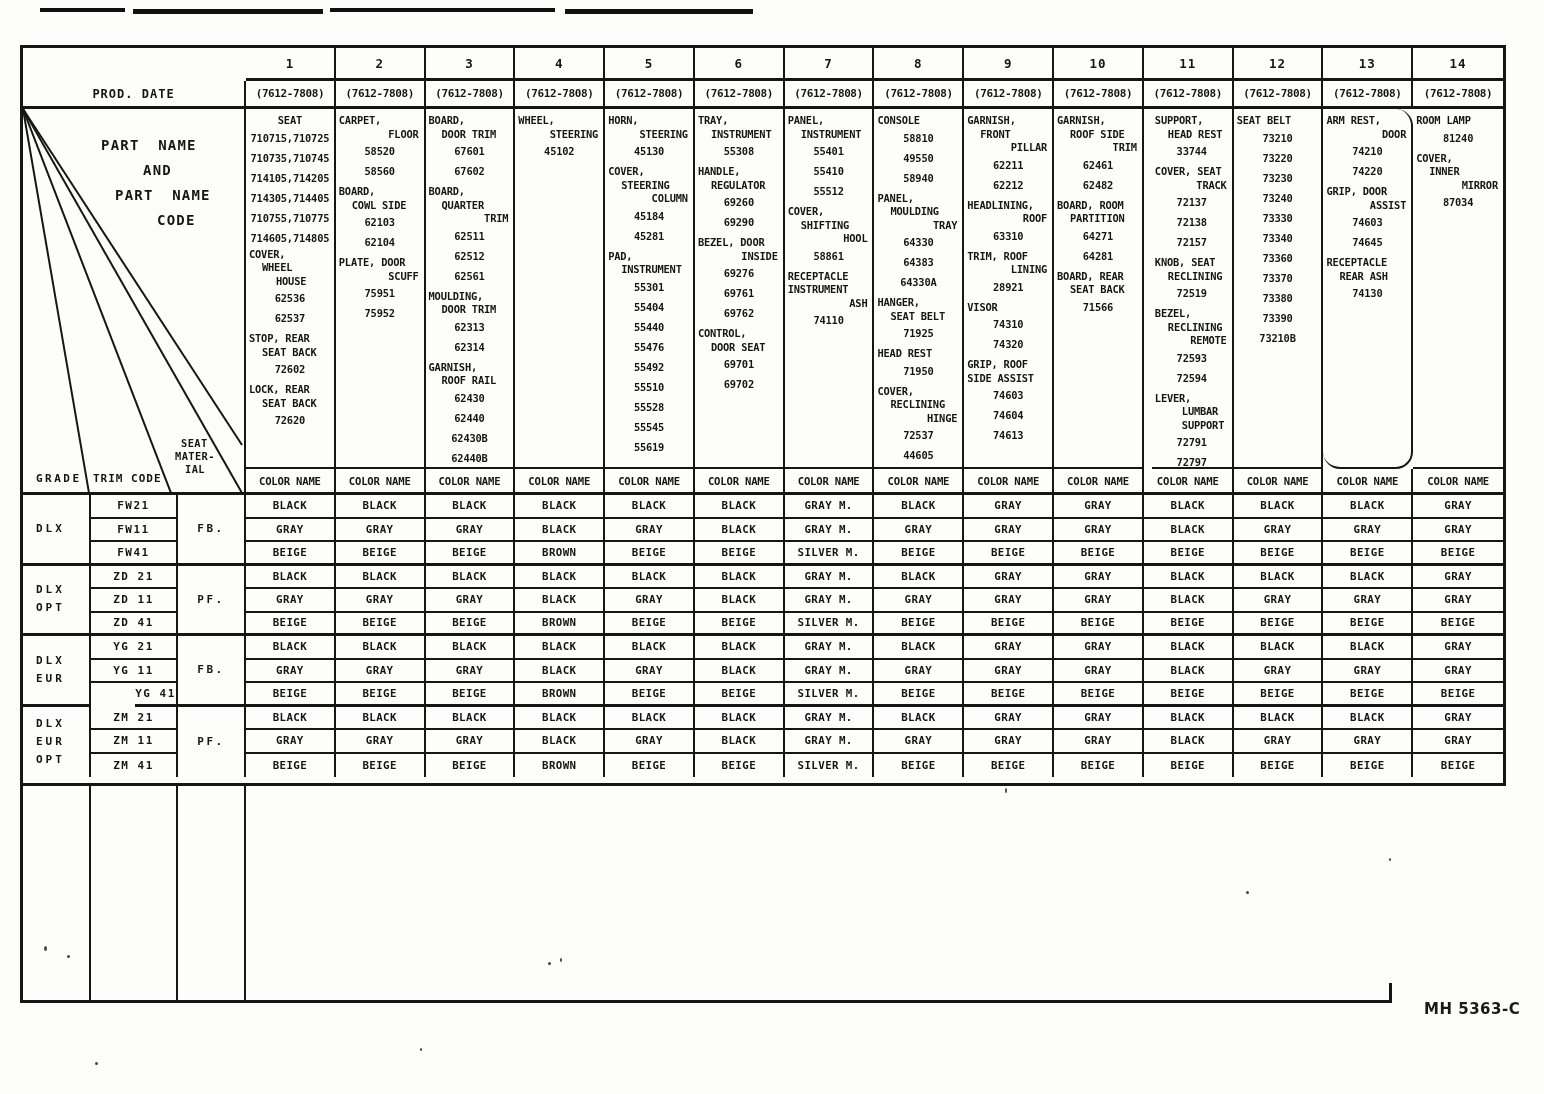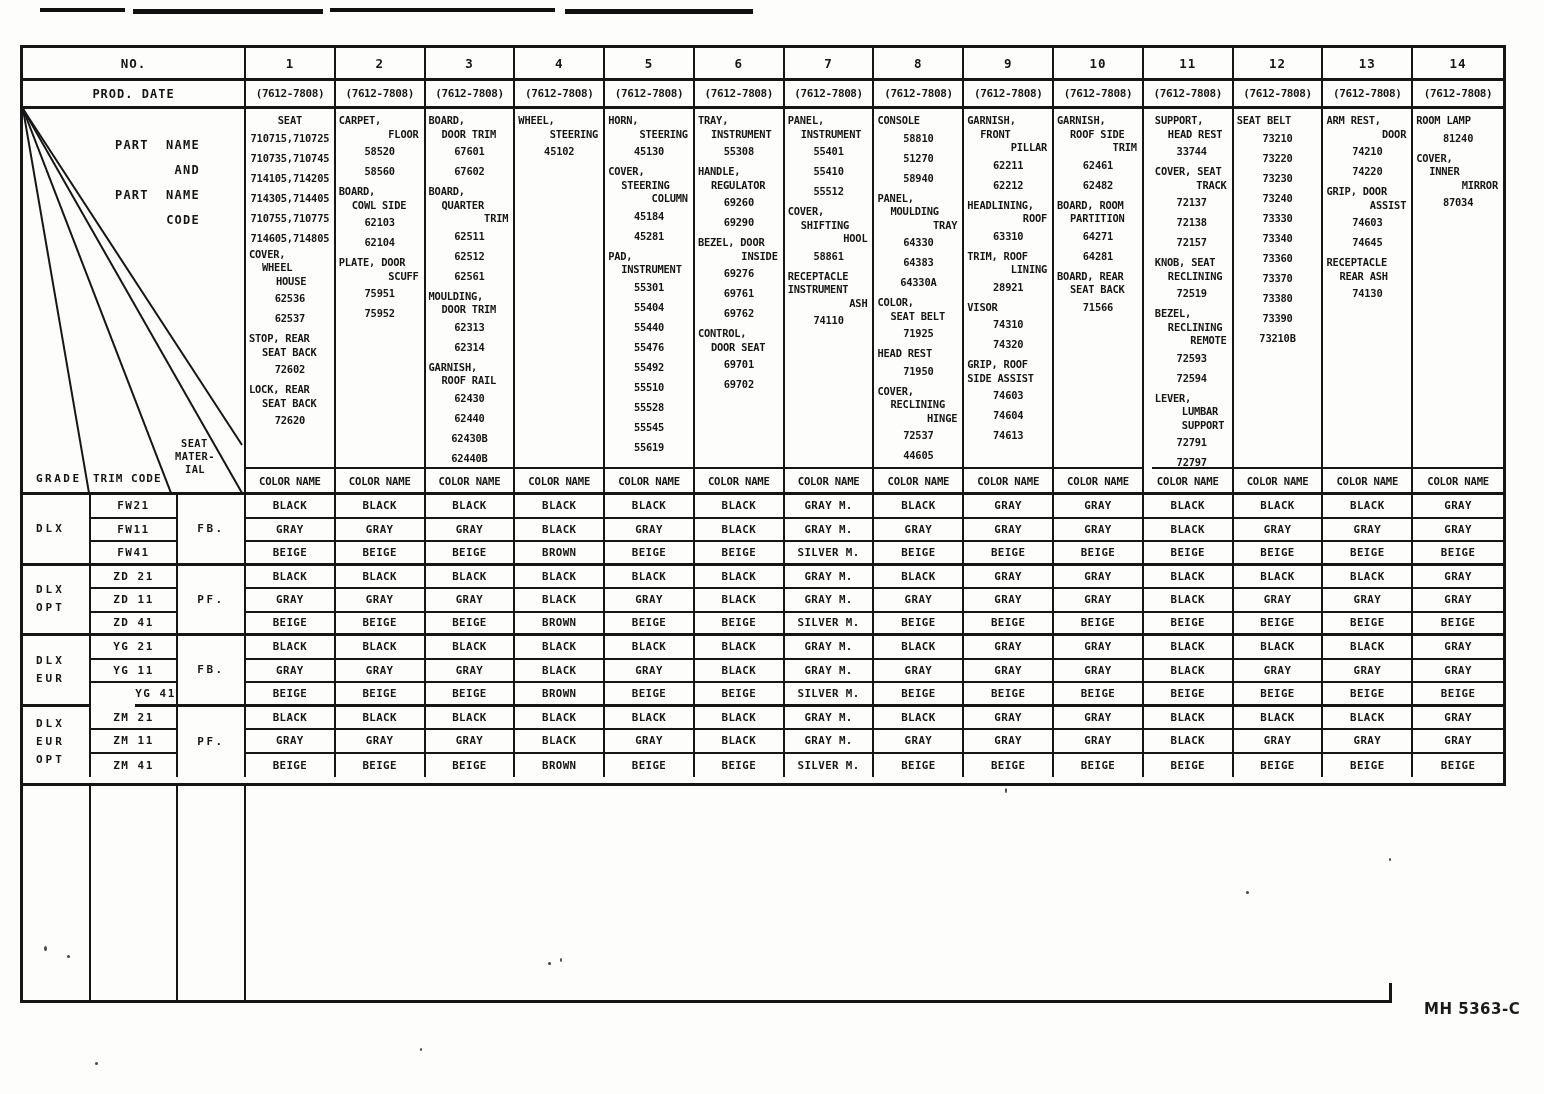--- a/index.html
+++ b/index.html
@@ -40,21 +40,21 @@
   .ln-c{text-align:center;}
   .ln-k{text-align:center;line-height:20px;}
   .ln-b{height:4px;}
   
   .grade{display:flex;flex-direction:column;justify-content:center;padding-left:13px;font-size:11px;letter-spacing:3px;line-height:18px;}
   .trim{display:flex;align-items:center;justify-content:center;font-size:11px;letter-spacing:1.5px;}
   .seat{display:flex;align-items:center;justify-content:center;font-size:11px;letter-spacing:2.5px;}
   .cval{display:flex;align-items:center;justify-content:center;font-size:10.8px;letter-spacing:0.4px;white-space:nowrap;}
   
   .lefthead{background:#fdfdfb;}
-  .pn-block{position:absolute;top:24px;left:78px;font-size:12px;letter-spacing:1.2px;word-spacing:9px;line-height:25px;text-align:right;}
+  .pn-block{position:absolute;top:24px;left:78px;font-size:14px;letter-spacing:1.2px;word-spacing:9px;line-height:25px;}
   .pn-block .pn2{padding-left:42px;}
   .pn-block .pn3{padding-left:14px;}
   .pn-block .pn4{padding-left:56px;}
   .sm-block{position:absolute;left:152px;top:328px;font-size:10.4px;line-height:13px;letter-spacing:0.4px;}
   .sm-block div:nth-child(1){padding-left:6px;}
   .sm-block div:nth-child(3){padding-left:10px;}
   .grade-lbl{position:absolute;left:13px;bottom:7px;font-size:11px;letter-spacing:2.5px;}
   .trim-lbl{position:absolute;left:70px;bottom:7px;font-size:11px;letter-spacing:1px;}
   .lefthead svg{position:absolute;left:0;top:0;}
   
@@ -71,21 +71,20 @@
 
 <div class="page">
 
   <div class="dash" style="left:40px;top:8px;width:85px;height:4px;"></div>
   <div class="dash" style="left:133px;top:9px;width:190px;height:5px;"></div>
   <div class="dash" style="left:330px;top:8px;width:225px;height:4px;"></div>
   <div class="dash" style="left:565px;top:9px;width:188px;height:5px;"></div>
 
   <div id="grid">
 
-    <div class="cell hd thk" style="grid-column:1/4;grid-row:1;">NO.</div>
     <div class="cell hd thk" style="grid-column:1/4;grid-row:2;font-size:12px;letter-spacing:1px;">PROD. DATE</div>
 
     <div class="cell lefthead thk" style="grid-column:1/4;grid-row:3/5;">
       <svg width="221" height="384" viewBox="0 0 221 384">
         <line x1="0" y1="0" x2="66" y2="384" stroke="#161616" stroke-width="2"></line>
         <line x1="0" y1="0" x2="148" y2="384" stroke="#161616" stroke-width="2"></line>
         <line x1="0" y1="0" x2="219" y2="384" stroke="#161616" stroke-width="2"></line>
         <line x1="0" y1="0" x2="219" y2="336" stroke="#161616" stroke-width="2"></line>
       </svg>
       <div class="pn-block">
@@ -251,31 +250,31 @@
         <div class="ln ln-l">INSTRUMENT</div>
         <div class="ln ln-r">ASH</div>
         <div class="ln ln-k">74110</div>
       </div>
       <div class="cell cname thk" style="grid-area: 4 / 10;">COLOR NAME</div>
       <div class="cell hd thk" style="grid-area: 1 / 11;">8</div>
       <div class="cell hd date thk" style="grid-area: 2 / 11;">(7612-7808)</div>
       <div class="cell parts" style="grid-area: 3 / 11;">
         <div class="ln ln-l">CONSOLE</div>
         <div class="ln ln-k">58810</div>
-        <div class="ln ln-k">51270</div>
+        <div class="ln ln-k">49550</div>
         <div class="ln ln-k">58940</div>
         <div class="ln ln-b"></div>
         <div class="ln ln-l">PANEL,</div>
         <div class="ln ln-i">MOULDING</div>
         <div class="ln ln-r">TRAY</div>
         <div class="ln ln-k">64330</div>
         <div class="ln ln-k">64383</div>
         <div class="ln ln-k">64330A</div>
         <div class="ln ln-b"></div>
-        <div class="ln ln-l">COLOR,</div>
+        <div class="ln ln-l">HANGER,</div>
         <div class="ln ln-i">SEAT BELT</div>
         <div class="ln ln-k">71925</div>
         <div class="ln ln-b"></div>
         <div class="ln ln-l">HEAD REST</div>
         <div class="ln ln-k">71950</div>
         <div class="ln ln-b"></div>
         <div class="ln ln-l">COVER,</div>
         <div class="ln ln-i">RECLINING</div>
         <div class="ln ln-r">HINGE</div>
         <div class="ln ln-k">72537</div>
@@ -371,21 +370,21 @@
         <div class="ln ln-k">73340</div>
         <div class="ln ln-k">73360</div>
         <div class="ln ln-k">73370</div>
         <div class="ln ln-k">73380</div>
         <div class="ln ln-k">73390</div>
         <div class="ln ln-k">73210B</div>
       </div>
       <div class="cell cname thk" style="grid-area: 4 / 15;">COLOR NAME</div>
       <div class="cell hd thk" style="grid-area: 1 / 16;">13</div>
       <div class="cell hd date thk" style="grid-area: 2 / 16;">(7612-7808)</div>
-      <div class="cell parts" style="grid-area: 3 / 16;">
+      <div class="cell parts" style="grid-area: 3 / 16; border-radius: 17px;">
         <div class="ln ln-l">ARM REST,</div>
         <div class="ln ln-r">DOOR</div>
         <div class="ln ln-k">74210</div>
         <div class="ln ln-k">74220</div>
         <div class="ln ln-b"></div>
         <div class="ln ln-l">GRIP, DOOR</div>
         <div class="ln ln-r">ASSIST</div>
         <div class="ln ln-k">74603</div>
         <div class="ln ln-k">74645</div>
         <div class="ln ln-b"></div>

